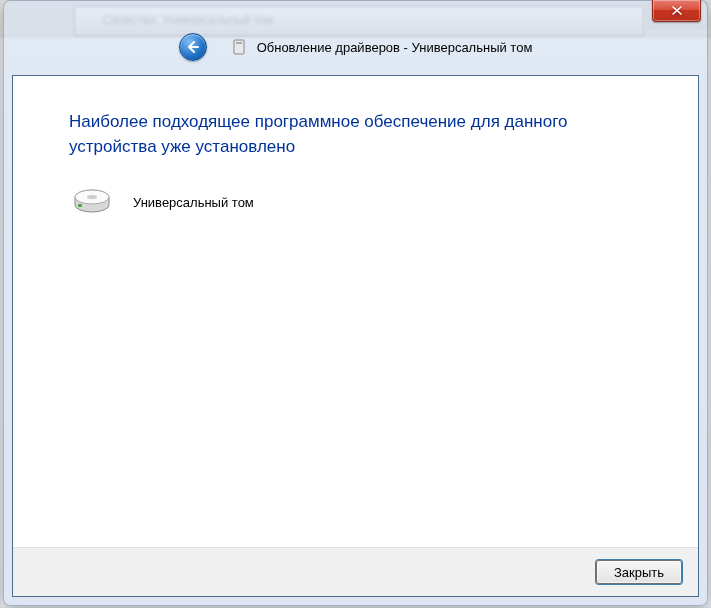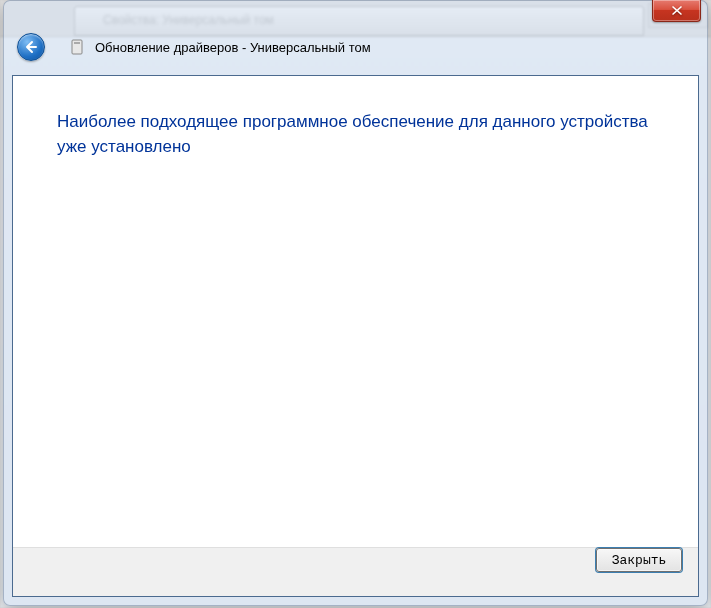--- a/index.html
+++ b/index.html
@@ -73,20 +73,21 @@
     cursor: pointer;
   }
   .close-btn svg { filter: drop-shadow(0 1px 1px rgba(0,0,0,0.4)); }
   .titlebar {
     height: 32px;
     margin-top: 23px;
     display: flex;
     align-items: center;
     gap: 10px;
     padding: 0 6px 0 6px;
+    justify-content: center;
   }
   .back-btn {
     width: 28px; height: 28px;
     border-radius: 50%;
     background: radial-gradient(circle at 35% 30%, #7fbdf4, #1e6fc4 60%, #0d4f9a);
     border: 1px solid #0c4e94;
     display: flex; align-items: center; justify-content: center;
     box-shadow: inset 0 1px 2px rgba(255,255,255,0.6), 0 1px 2px rgba(0,0,0,0.3);
     cursor: pointer;
     flex-shrink: 0;
@@ -106,20 +107,21 @@
     top: 74px;
     left: 8px;
     right: 8px;
     bottom: 8px;
     background: #fff;
     border: 1px solid #4b6a8f;
     box-shadow: inset 0 0 0 1px rgba(255,255,255,0.8);
   }
   .content {
     padding: 34px 44px 0 44px;
+    margin-left: 12px;
   }
   .heading {
     font-size: 17px;
     color: #003399;
     font-weight: 400;
     line-height: 1.45;
     margin-bottom: 28px;
   }
   .desc {
     font-size: 13px;
@@ -142,24 +144,23 @@
     font-size: 13px;
     color: #000;
   }
   .button-bar {
     position: absolute;
     bottom: 0; left: 0; right: 0;
     height: 49px;
     background: #f0f0f0;
     border-top: 1px solid #dfdfdf;
     display: flex;
-    align-items: flex-start;
+    align-items: center;
     justify-content: flex-end;
     padding: 0 16px;
-    font-family: Liberation Mono, monospace;
   }
   .btn {
     min-width: 86px;
     height: 24px;
     padding: 0 14px;
     font-size: 13px;
     font-family: inherit;
     color: #000;
     background: linear-gradient(#f7f7f7, #e3e3e3);
     border: 1px solid #707070;
@@ -198,18 +199,30 @@
         <rect x="2" y="1" width="10" height="14" rx="1" fill="#e8e8e8" stroke="#888" stroke-width="1"></rect>
         <rect x="4" y="3" width="6" height="2" fill="#aaa"></rect>
       </svg>
     </span>
     <span class="title-text">Обновление драйверов - Универсальный том</span>
   </div>
 
   <div class="content-frame">
     <div class="content">
       <div class="heading">Наиболее подходящее программное обеспечение для данного устройства уже установлено</div>
+      <div class="device-row">
+        <div class="drive-icon">
+          <svg width="38" height="30" viewBox="0 0 38 30">
+            <ellipse cx="19" cy="10" rx="17" ry="7" fill="#f4f4f4" stroke="#9a9a9a" stroke-width="1"></ellipse>
+            <path d="M2 10 L2 18 A17 7 0 0 0 36 18 L36 10" fill="#d8d8d8" stroke="#8a8a8a" stroke-width="1"></path>
+            <ellipse cx="19" cy="10" rx="17" ry="7" fill="#fafafa" stroke="#9a9a9a" stroke-width="0.8"></ellipse>
+            <ellipse cx="19" cy="10" rx="5" ry="2" fill="#ccc"></ellipse>
+            <rect x="5" y="17" width="4" height="3" rx="1" fill="#3fa83f"></rect>
+          </svg>
+        </div>
+        <div class="device-name">Универсальный том</div>
+      </div>
     </div>
     <div class="button-bar">
       <button class="btn">Закрыть</button>
     </div>
   </div>
 </div>
 
 </body></html>

